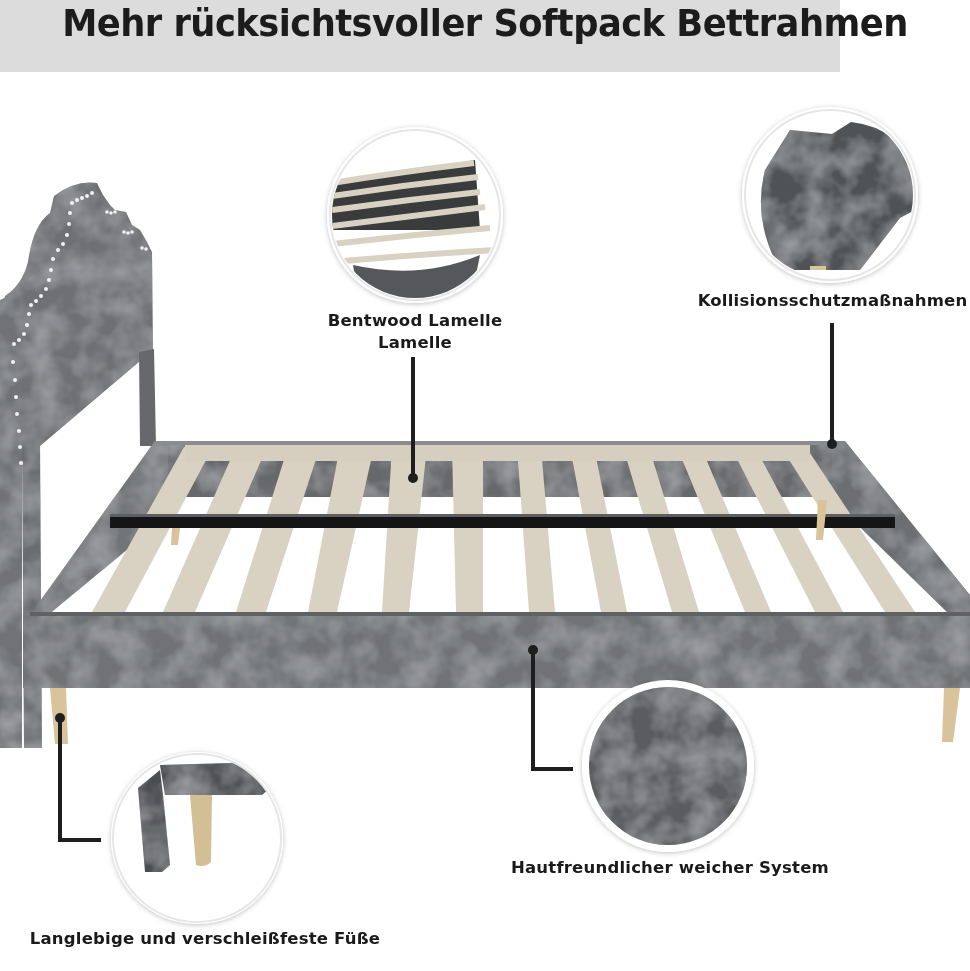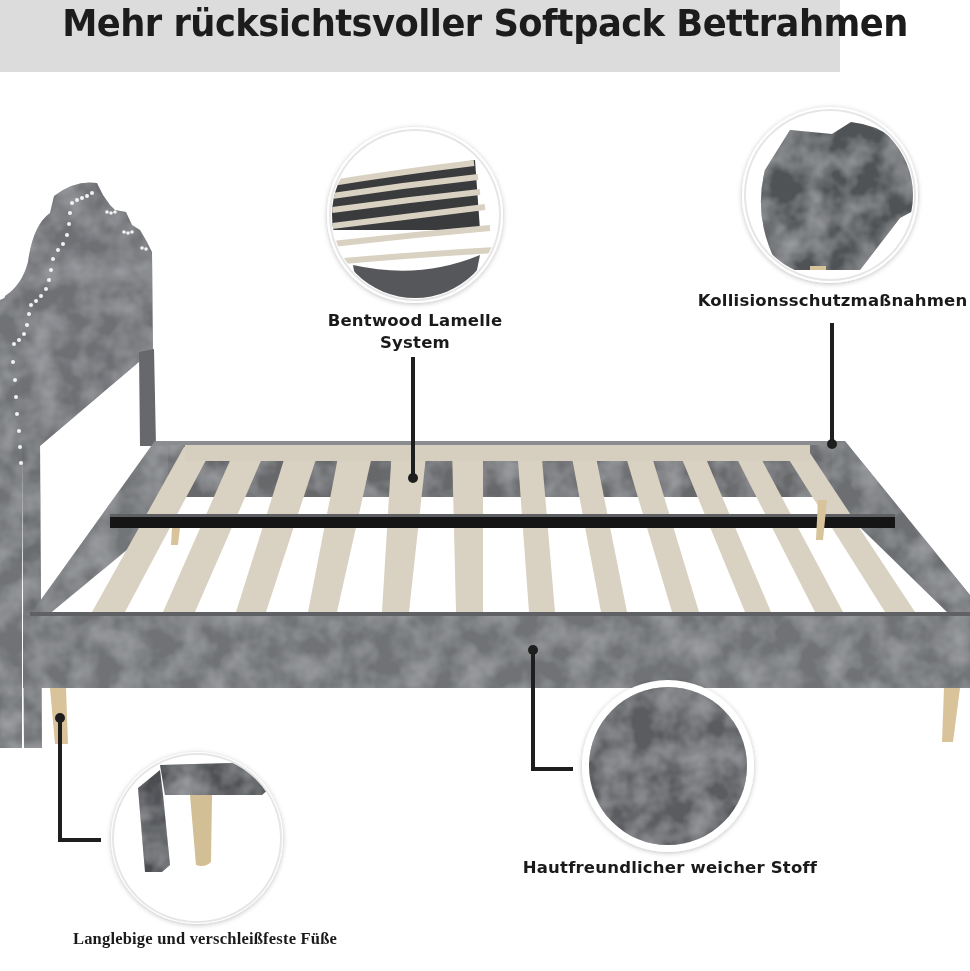--- a/index.html
+++ b/index.html
@@ -4,21 +4,21 @@
 <style>
   html, body { margin: 0; padding: 0; background: #ffffff; }
   body { width: 970px; height: 971px; position: relative; overflow: hidden; font-family: "DejaVu Sans", "Liberation Sans", sans-serif; }
   .banner { position: absolute; left: 0; top: 0; width: 840px; height: 72px; background: #dcdcdc; }
   .banner-title { position: absolute; left: 0; top: 0; width: 970px; height: 46px; line-height: 46px; text-align: center; font-weight: bold; font-size: 38px; color: #1c1c1c; letter-spacing: -0.6px; white-space: nowrap; transform: scaleX(0.93); transform-origin: center; }
   .illus { position: absolute; left: 0; top: 72px; width: 970px; height: 899px; }
   .label { position: absolute; font-weight: bold; font-size: 16.5px; color: #1a1a1a; text-align: center; white-space: nowrap; letter-spacing: 0.2px; }
   .label-slats { left: 310px; top: 310px; width: 210px; line-height: 22px; }
   .label-bumper { left: 690px; top: 290px; width: 285px; line-height: 22px; }
   .label-fabric { left: 500px; top: 857px; width: 340px; line-height: 22px; }
-  .label-legs { left: 0px; top: 928px; width: 410px; line-height: 22px; font-family: Liberation Serif, serif; }
+  .label-legs { left: 0px; top: 928px; width: 410px; line-height: 22px; }
 </style>
 </head>
 <body>
 
 <div class="banner">
   <div class="banner-title">Mehr rücksichtsvoller Softpack Bettrahmen</div>
 </div>
 
 <svg class="illus" viewBox="0 72 970 899" width="970" height="899" xmlns="http://www.w3.org/2000/svg">
   <defs>
@@ -194,17 +194,17 @@
       <path d="M160,765 L265,762 Q285,778 262,795 L165,795 Z" fill="#4f5154" filter="url(#tex)"></path>
       <path d="M138,788 L160,770 L163,795 L170,865 L162,872 L145,872 Z" fill="#4c4e51" filter="url(#tex)"></path>
       <path d="M190,795 L212,795 L211,862 Q205,868 196,865 Z" fill="#d3bf95"></path>
     </g>
     <circle cx="197" cy="838" r="84" fill="none" stroke="#e6e6e6" stroke-width="2"></circle>
   </g>
 </svg>
 
 <div class="label label-slats">
   <div>Bentwood Lamelle</div>
-  <div>System</div>
+  <div>Lamelle</div>
 </div>
 <div class="label label-bumper">Kollisionsschutzmaßnahmen</div>
-<div class="label label-fabric">Hautfreundlicher weicher Stoff</div>
+<div class="label label-fabric">Hautfreundlicher weicher System</div>
 <div class="label label-legs">Langlebige und verschleißfeste Füße</div>
 
 </body></html>

